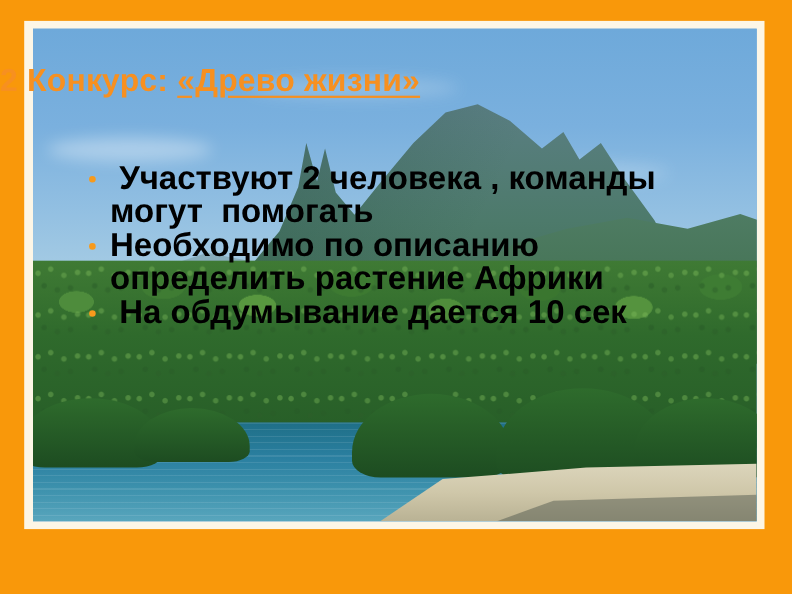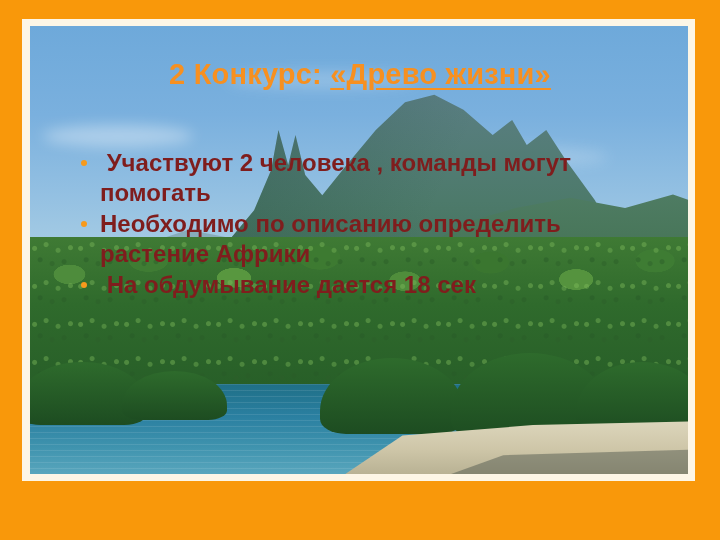--- a/index.html
+++ b/index.html
@@ -236,21 +236,20 @@
     left: 0; top: 0;
     width: 720px;
     height: 540px;
   }
 
   .slide-title {
     position: absolute;
     left: 0;
     top: 58px;
     width: 720px;
-    text-align: center;
     font-size: 29px;
     font-weight: bold;
     color: #f79020;
     letter-spacing: .2px;
     white-space: nowrap;
   }
   .slide-title .plain { text-decoration: none; }
   .slide-title .underlined { text-decoration: underline; text-underline-offset: 4px; }
 
   .bullet-list {
@@ -259,23 +258,23 @@
     top: 148px;
     width: 580px;
     margin: 0;
     padding: 0;
     list-style: none;
   }
   .bullet-item {
     position: relative;
     padding-left: 28px;
     margin-bottom: 1px;
-    font-size: 24px;
+    font-size: 30px;
     font-weight: bold;
-    color: #7f1d1d;
+    color: #000000;
     line-height: 30px;
     letter-spacing: 0px;
   }
   .bullet-item .dot {
     position: absolute;
     left: 9px;
     top: 12px;
     width: 6px;
     height: 6px;
     background: #f79a1c;
@@ -333,18 +332,18 @@
       <li class="bullet-item">
         <span class="dot"></span>
         <span class="txt"> Участвуют 2 человека , команды могут  помогать</span>
       </li>
       <li class="bullet-item">
         <span class="dot"></span>
         <span class="txt">Необходимо по описанию определить растение Африки</span>
       </li>
       <li class="bullet-item">
         <span class="dot"></span>
-        <span class="txt"> На обдумывание дается 18 сек</span>
+        <span class="txt"> На обдумывание дается 10 сек</span>
       </li>
     </ul>
 
   </div>
 </div>
 
 </body></html>

